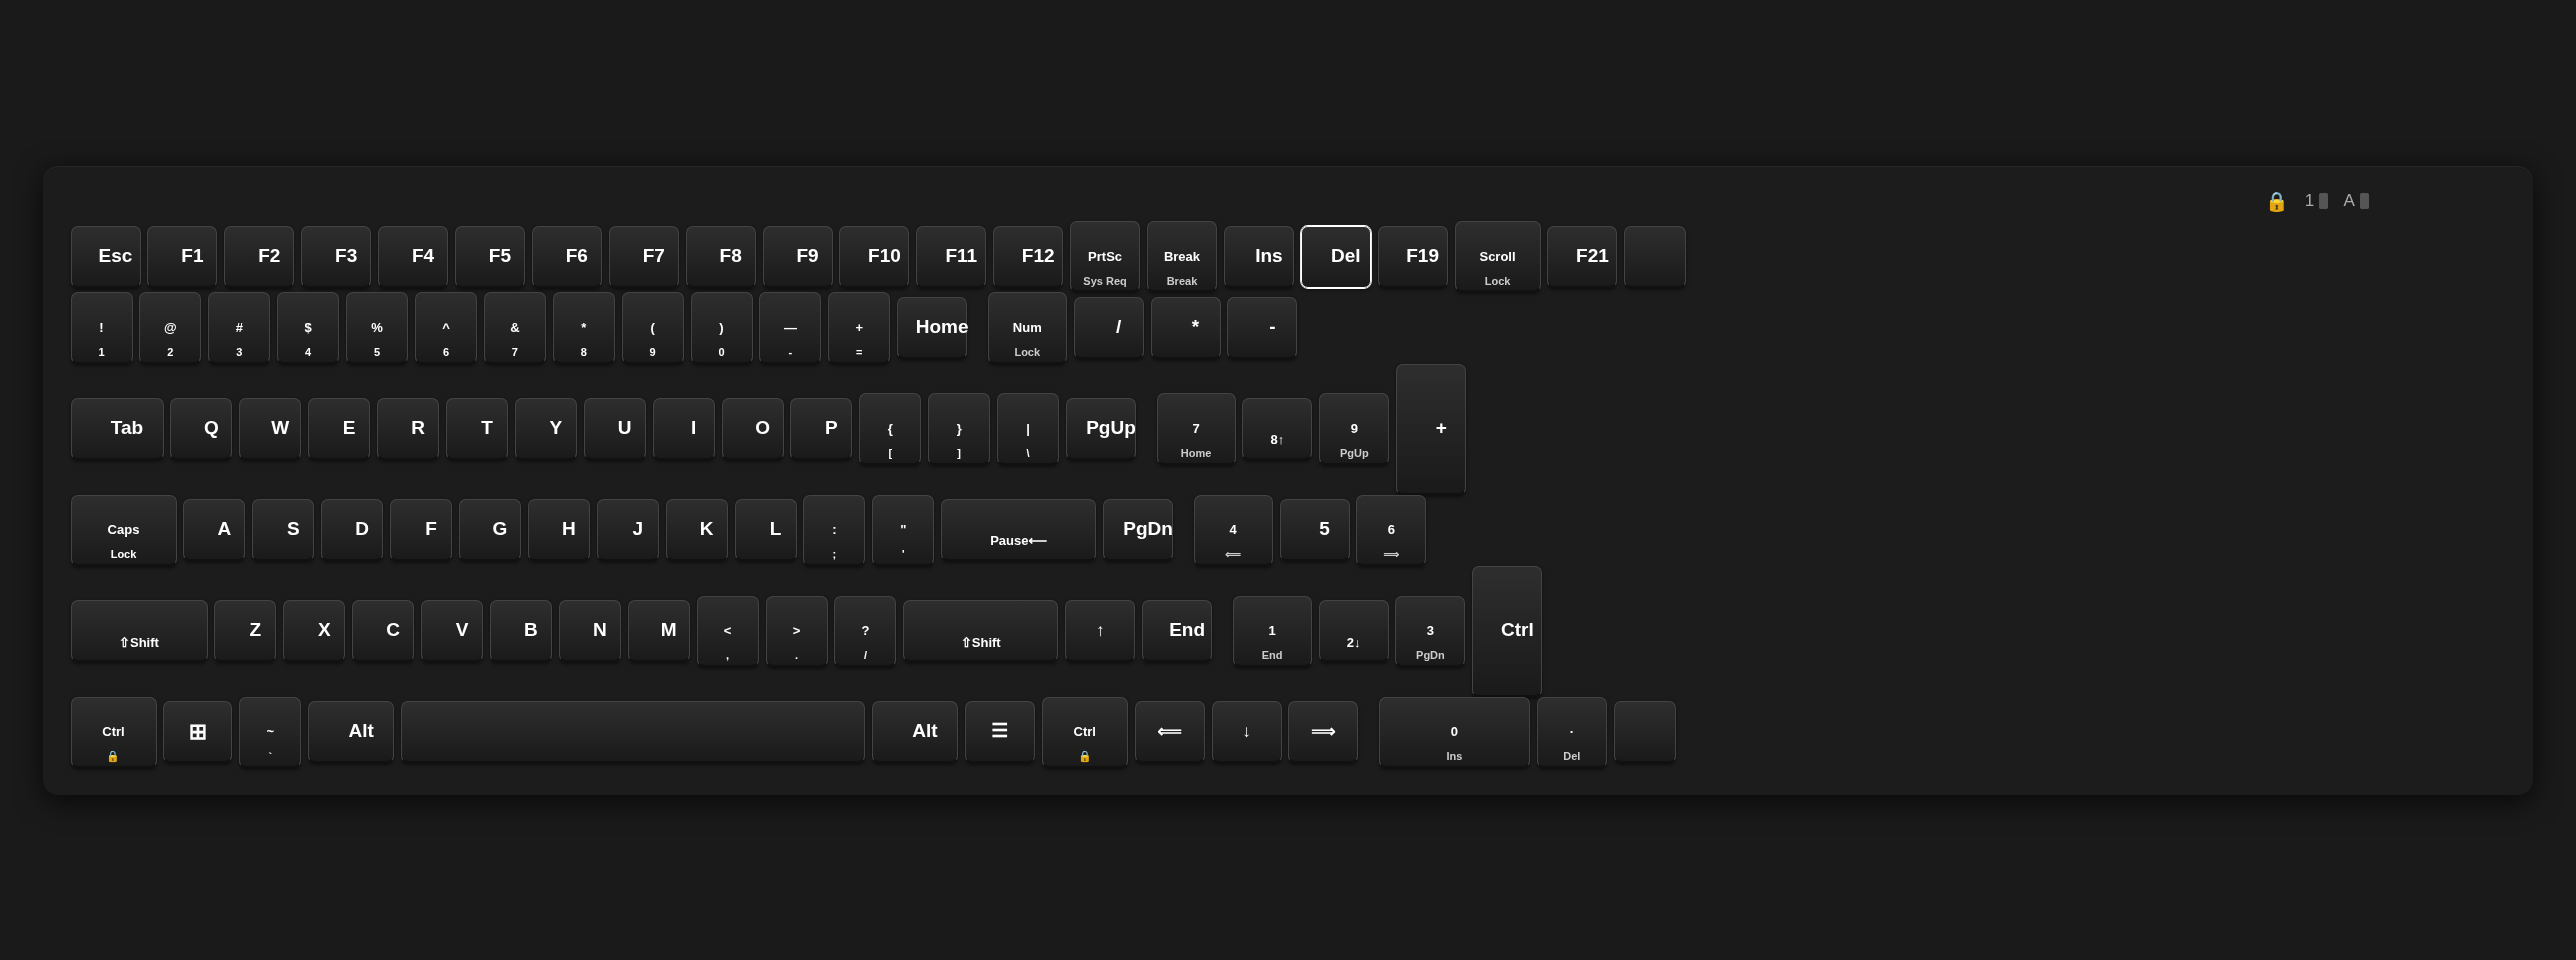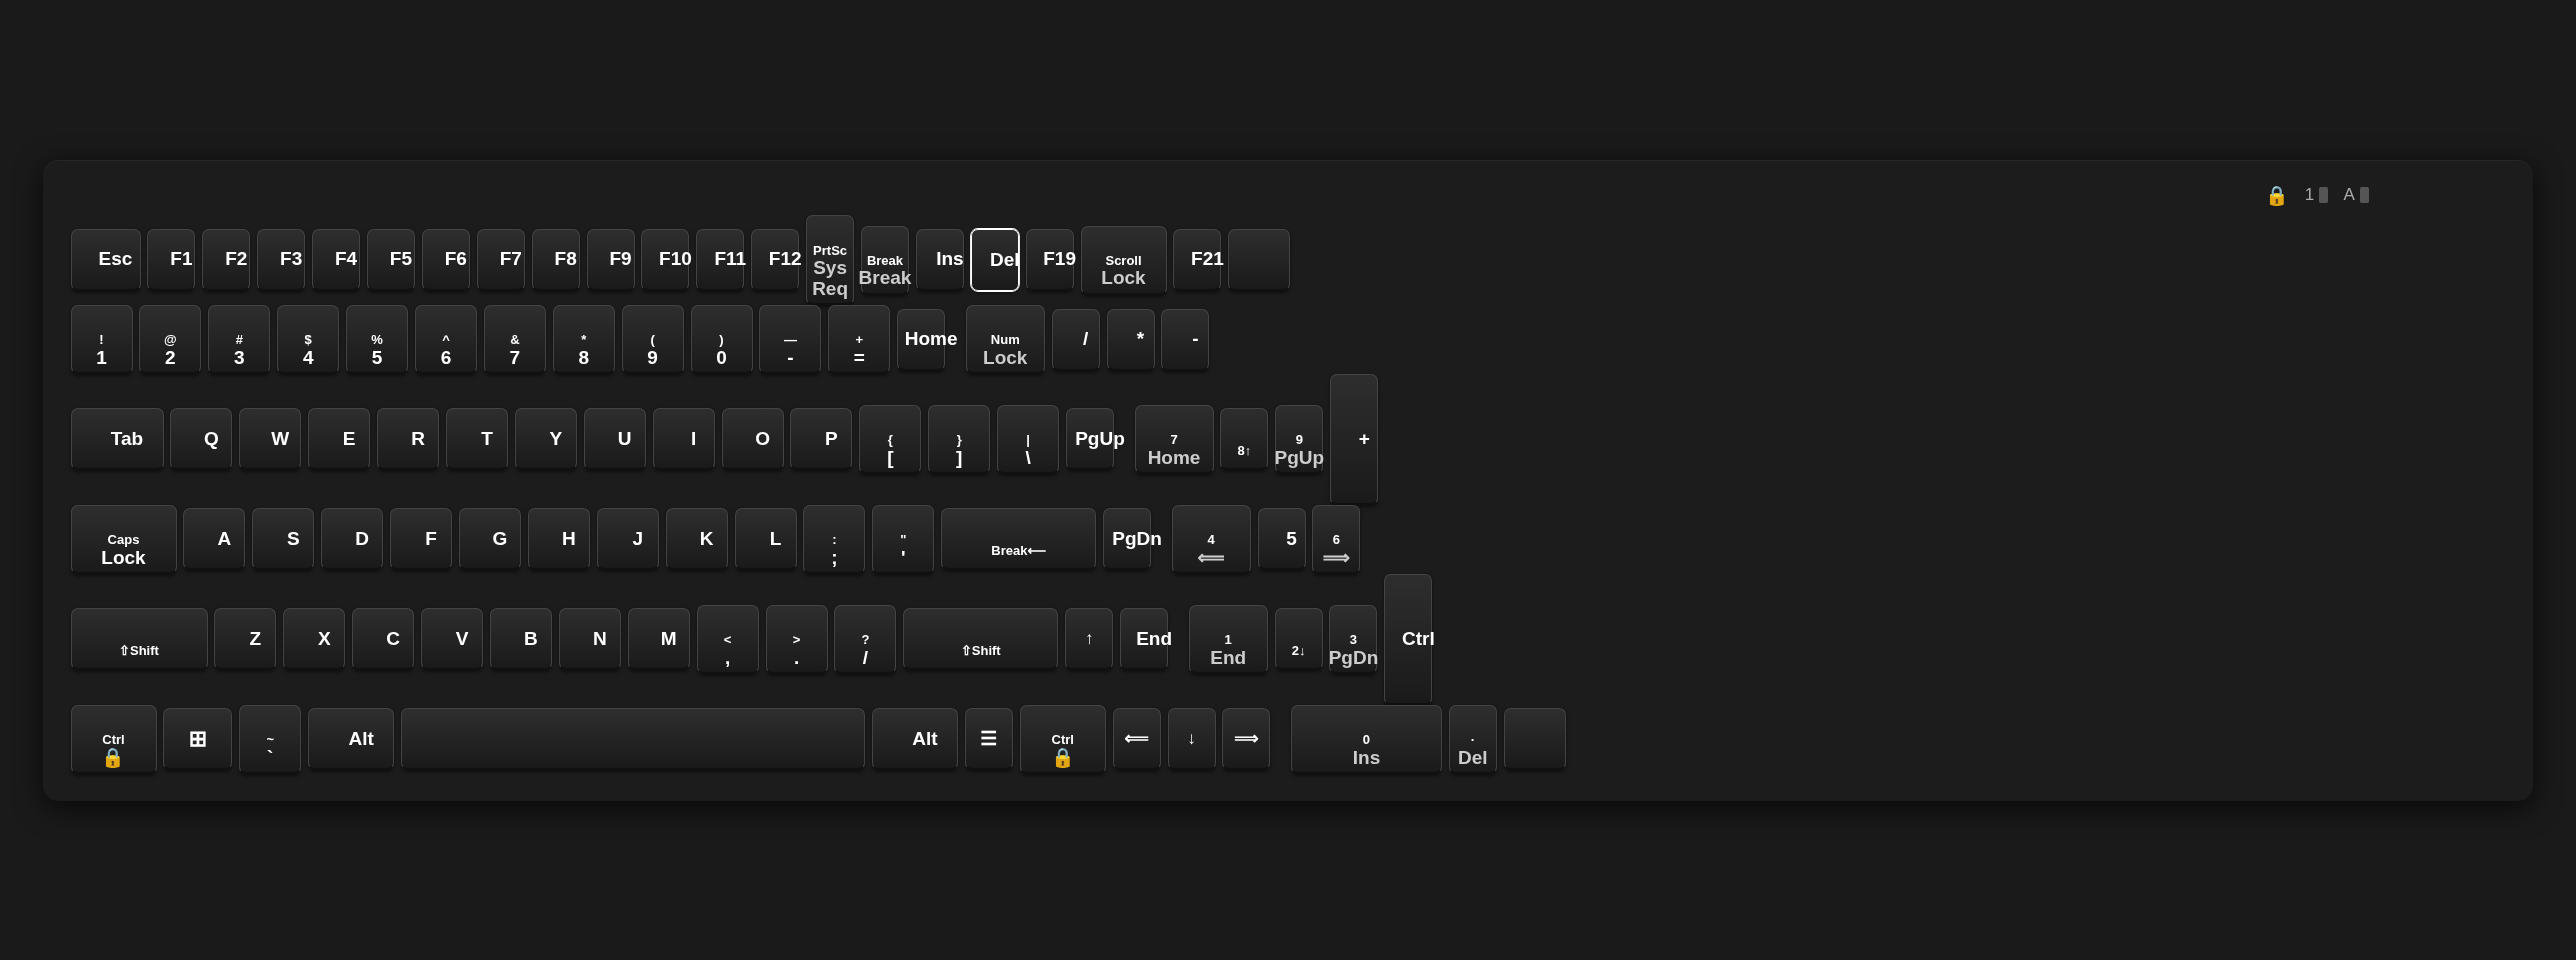--- a/index.html
+++ b/index.html
@@ -70,35 +70,36 @@
       position: relative;
       line-height: 1.2;
       box-shadow: 0 1.7px 3.4px rgba(0,0,0,0.5);
     }
     .key .top-label {
       font-size: 13px;
       line-height: 1.1;
       margin-top: 24px;
     }
     .key .bottom-label {
-      font-size: 19px;
+      font-size: 11px;
       line-height: 1.1;
+      margin-top: 11px;
     }
     .key .main-label {
       font-size: 19px;
       font-weight: 700;
       padding-left: 20px;
     }
     .key-highlighted {
       border: 1.7px solid #fff !important;
       box-shadow: 0 0 0 0.9px #fff, 0 1.7px 3.4px rgba(0,0,0,0.5);
     }
     
     .w1 { width: 62px; }
-    .w-fn-row { width: 48px; justify-content: center; }
+    .w-fn-row { width: 70px; justify-content: center; }
     .w-esc { width: 70px; }
     .sub-label {
       font-size: 10.3px;
       color: #ccc;
       line-height: 1;
     }
     .arrow-label {
       font-size: 17px;
     }
   </style>
@@ -356,21 +357,21 @@
       </div>
     <div class="key w1">
       <span class="top-label">:</span>
       <span class="bottom-label">;</span>
     </div>
     <div class="key w1">
       <span class="top-label">"</span>
       <span class="bottom-label">'</span>
     </div>
     <div class="key" style="width:155px">
-      <span class="top-label">Break⟵</span>
+      <span class="top-label">Pause⟵</span>
     </div>
     <div class="key w-fn-row">
         <span class="main-label">PgDn</span>
       </div>
 
     <div class="key" style="width:79px;margin-left:13.7px">
       <span class="top-label">4</span>
       <span class="bottom-label sub-label">⟸</span>
     </div>
     <div class="key w-fn-row">

